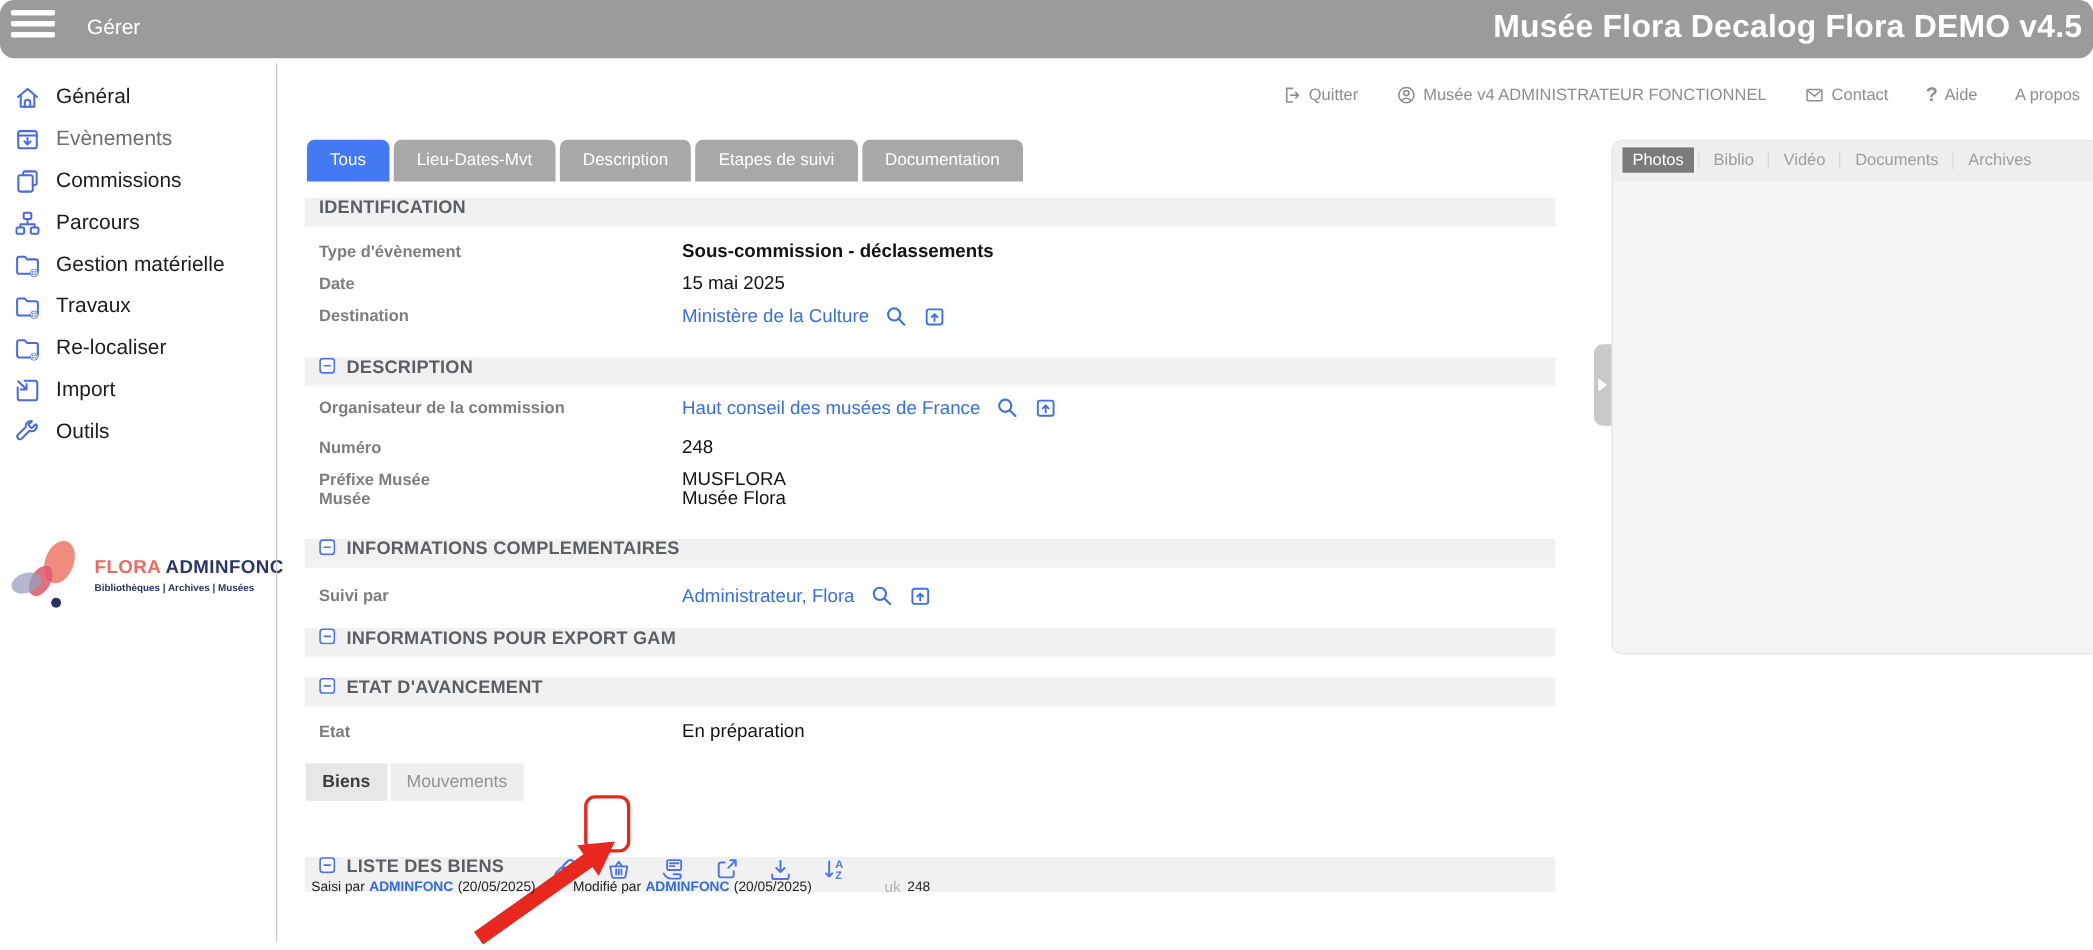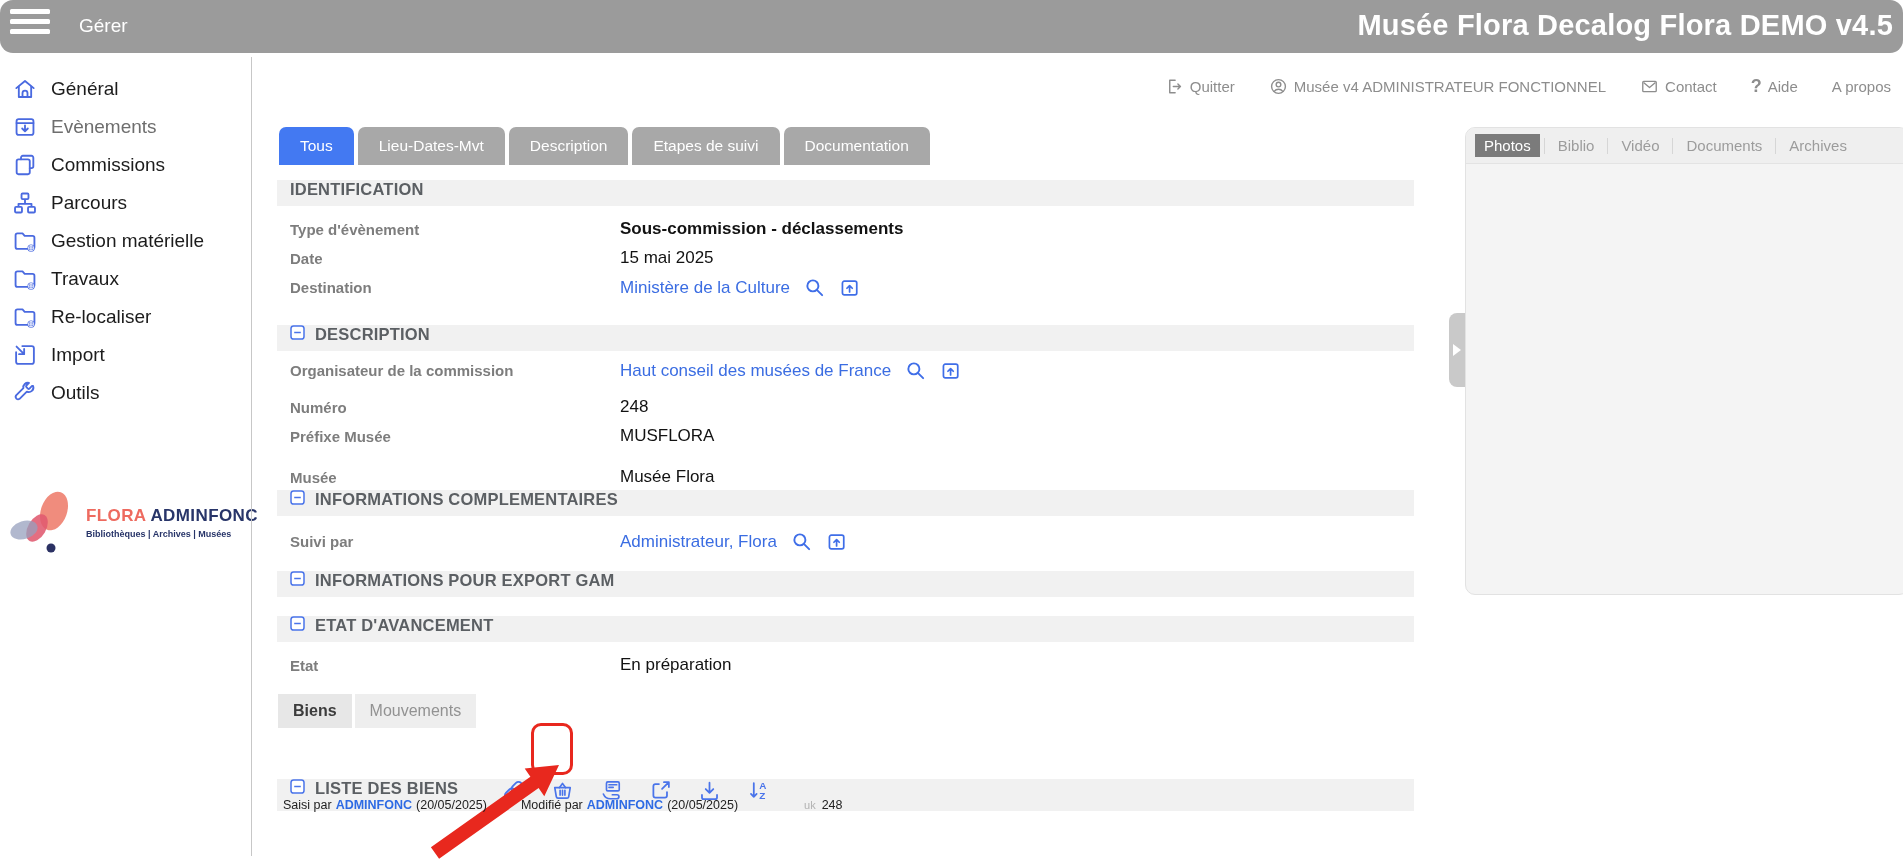--- a/index.html
+++ b/index.html
@@ -48,21 +48,21 @@
   .subtab.active{background:#e7e7e7;color:#3c3c3c;font-weight:bold;}
   .subtab.inactive{background:#eeeeee;color:#929292;}
   .listebar{height:32px;margin-top:41px;}
   .lic{margin-left:16px;}
   .lic.first{margin-left:34px;}
   .redbox{position:absolute;left:254px;top:596px;width:42px;height:52px;border:3px solid #e8281e;border-radius:10px;box-sizing:border-box;pointer-events:none;}
   .arrow-svg{position:absolute;left:140px;top:628px;pointer-events:none;}
   .footer{position:absolute;left:6px;top:671px;display:flex;align-items:center;font-size:12.5px;color:#222;white-space:nowrap;}
   .footer .u{color:#2e6be4;font-weight:bold;margin:0 4px;cursor:pointer;}
   .footer .gap{display:inline-block;width:34px;}
-  .footer .uk{color:#b3b3b3;font-size:11px;margin-right:6px;padding-left:32px;}
+  .footer .uk{color:#b3b3b3;font-size:14px;margin-right:6px;padding-left:32px;}
   
   .panel{position:absolute;left:1465px;top:127px;width:444px;height:468px;background:#f4f4f4;border:1px solid #e2e2e2;border-radius:10px;box-sizing:border-box;}
   .panel-tabs{height:35px;background:#efefef;border-bottom:1px solid #e3e3e3;border-radius:9px 9px 0 0;display:flex;align-items:center;padding-left:9px;}
   .ptab{font-size:15px;color:#9c9c9c;padding:3px 9px;cursor:pointer;}
   .ptab.active{background:#7b7b7b;color:#fff;}
   .psep{width:1px;height:16px;background:#d6d6d6;margin:0 4px;}
   .handle{position:absolute;left:1449px;top:313px;width:16px;height:74px;background:#c9c9c9;border-radius:8px 0 0 8px;display:flex;align-items:center;justify-content:center;cursor:pointer;}
   .tri{width:0;height:0;border-top:6px solid transparent;border-bottom:6px solid transparent;border-left:8px solid #fff;}
 </style>
 </head>
@@ -273,21 +273,21 @@
     </span>
   </div>
   <div class="frow" style="top:266px">
     <span class="lbl">Numéro</span>
     <span class="val">248</span>
   </div>
   <div class="frow" style="top:295px">
     <span class="lbl">Préfixe Musée</span>
     <span class="val">MUSFLORA</span>
   </div>
-  <div class="frow" style="top:336px">
+  <div class="frow" style="top:312px">
     <span class="lbl">Musée</span>
     <span class="val">Musée Flora</span>
   </div>
 
   <div class="secbar" style="top:363px">
     <span class="icbtn">
         <svg width="15" height="15" viewBox="0 0 15 15">
           <rect x="1" y="1" width="13" height="13" rx="2.6" fill="#fff" stroke="#4a74ea" stroke-width="1.5"></rect>
           <path d="M4.2 7.5h6.6" stroke="#4a74ea" stroke-width="1.5"></path>
         </svg>

